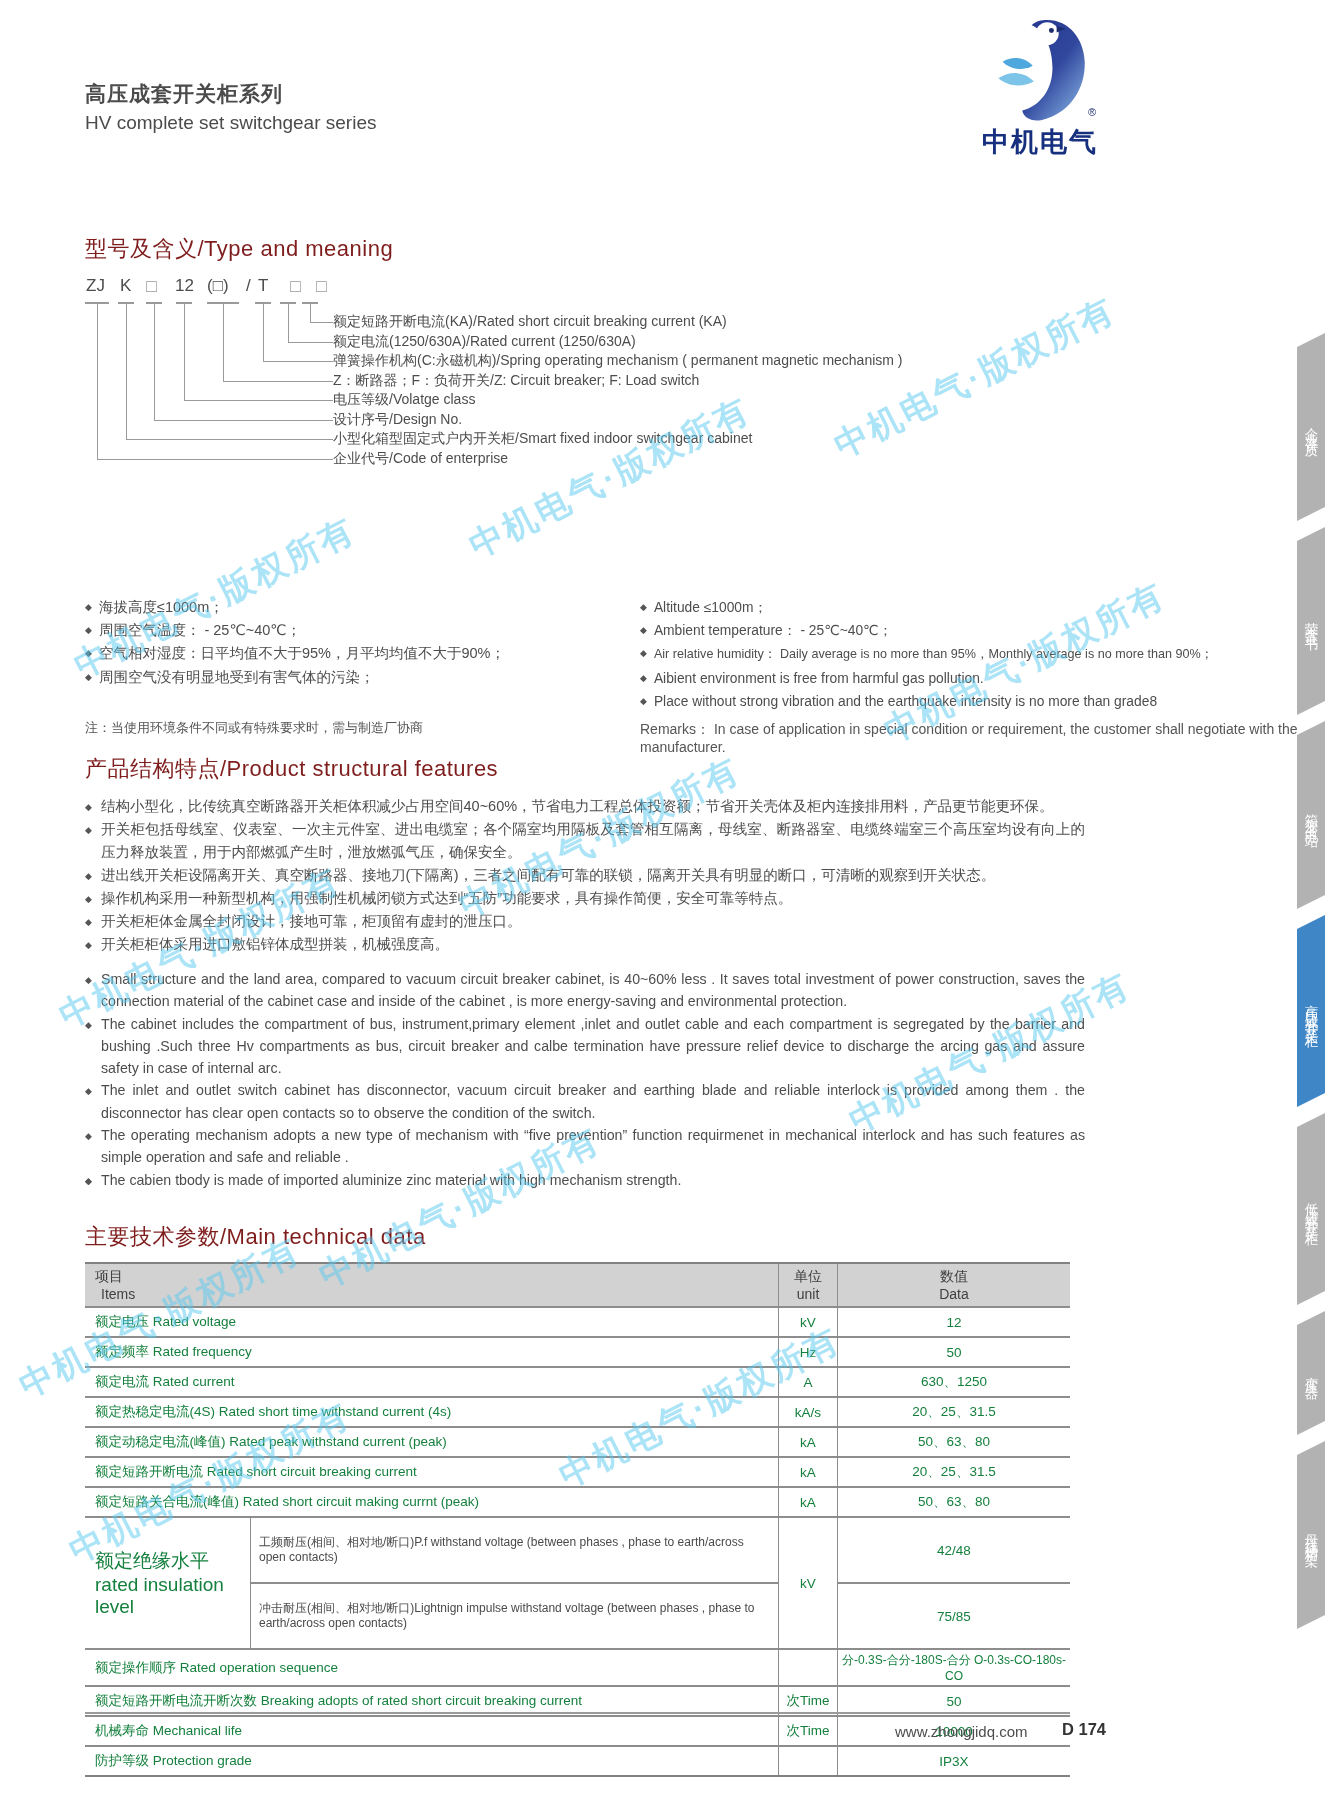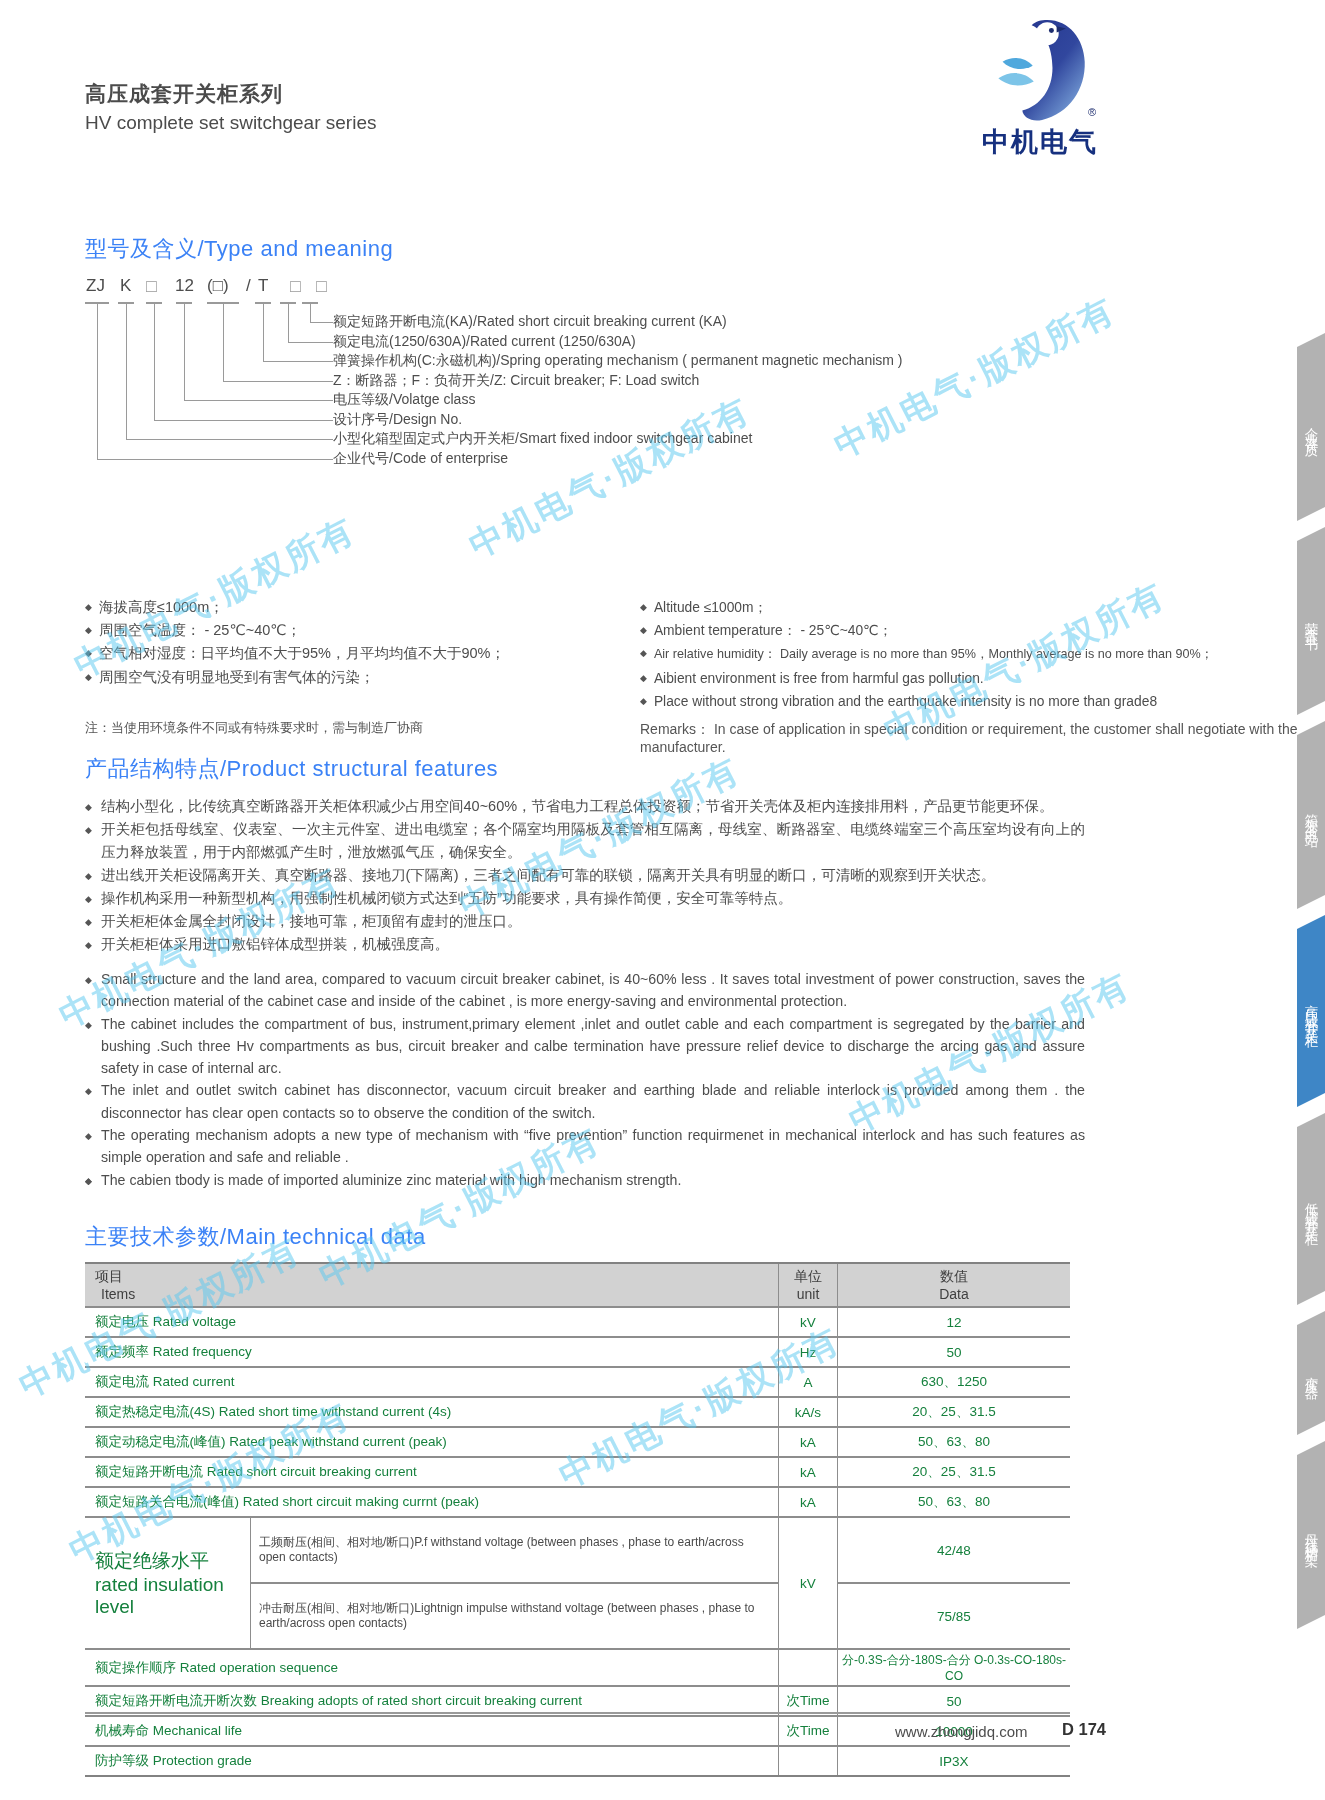--- a/index.html
+++ b/index.html
@@ -8,21 +8,21 @@
   
   .wm{position:absolute;font-size:34px;font-weight:bold;letter-spacing:3px;white-space:nowrap;
       color:rgba(88,199,240,0.5);transform:rotate(-27deg);pointer-events:none;z-index:5;}
   
   .title-zh{position:absolute;left:85px;top:80px;font-size:21px;font-weight:bold;color:#4b4b4b;letter-spacing:1px;}
   .title-en{position:absolute;left:85px;top:112px;font-size:19px;color:#4b4b4b;}
   .logo-wrap{position:absolute;left:975px;top:18px;width:130px;text-align:center;}
   .logo-reg{position:absolute;left:113px;top:88px;font-size:11px;color:#1c2c6e;}
   .brand-name{margin-top:2px;font-size:27px;font-weight:bold;color:#16307f;letter-spacing:2px;}
   
-  .sec-head{position:absolute;left:85px;font-size:22px;color:#3b82f6;letter-spacing:0.5px;}
+  .sec-head{position:absolute;left:85px;font-size:22px;color:#7f1d1d;letter-spacing:0.5px;}
   
   .code-part{position:absolute;top:276px;font-size:17px;color:#4d4d4d;}
   .code-box{color:#9b9b9b;font-size:18px;}
   .tick{position:absolute;top:302px;height:2px;background:#9a9a9a;}
   .conn{position:absolute;border-left:1.5px solid #9a9a9a;border-bottom:1.5px solid #9a9a9a;}
   .tm-label{position:absolute;left:333px;font-size:14px;color:#4d4d4d;white-space:nowrap;}
   
   .sc-col{position:absolute;width:545px;}
   .sc-item{line-height:23.2px;font-size:14.5px;white-space:nowrap;}
   .sc-item .bul,.ft-item .bul{font-size:9px;color:#555;margin-right:7px;vertical-align:2px;}

